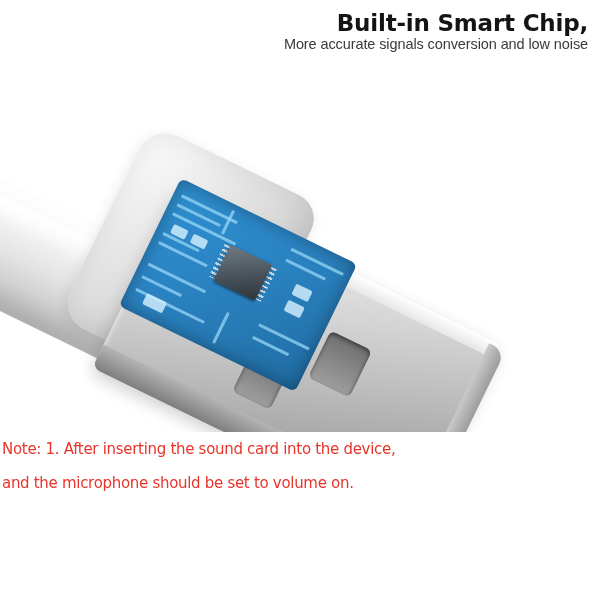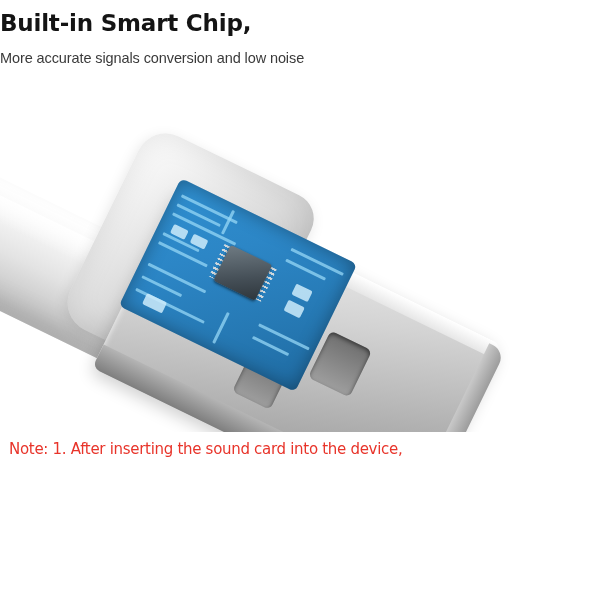--- a/index.html
+++ b/index.html
@@ -22,36 +22,36 @@
     background: #ffffff;
     overflow: hidden;
   }
 
   
   .header {
     position: absolute;
     top: 0;
     left: 0;
     width: 588px;
-    text-align: left;
+    text-align: right;
     padding-top: 10px;
   }
   .headline {
     font-family: "DejaVu Sans", sans-serif;
     font-weight: bold;
     font-size: 23px;
     line-height: 26px;
     color: #141414;
     letter-spacing: -0.2px;
   }
   .subhead {
     font-family: "Liberation Sans", sans-serif;
     font-size: 14.5px;
     color: #3a3a3a;
-    margin-top: 14px;
+    margin-top: 0;
     letter-spacing: -0.1px;
   }
 
   
   .photo {
     position: absolute;
     top: 92px;
     left: 0;
     width: 600px;
     height: 340px;
@@ -184,21 +184,21 @@
     top: 40px;
     width: 6px; height: 36px;
     background: repeating-linear-gradient(180deg,#cfd8dd 0 2px, transparent 2px 5px);
   }
   .chip-legs-l { left: 68px; }
   .chip-legs-r { left: 120px; }
 
   
   .notes {
     position: absolute;
-    left: 9px;
+    left: 2px;
     top: 432px;
     width: 578px;
   }
   .note-line {
     font-family: "DejaVu Sans", sans-serif;
     font-size: 15px;
     color: #e8342a;
     line-height: 34px;
     white-space: nowrap;
     letter-spacing: -0.3px;
@@ -253,15 +253,16 @@
       <div class="pad" style="left:20px; top:118px; width:22px; height:12px;"></div>
       <div class="chip-legs-l"></div>
       <div class="chip-legs-r"></div>
       <div class="chip"></div>
     </div>
 
   </div>
 
   <div class="notes">
     <div class="note-line">Note: 1. After inserting the sound card into the device,</div>
+    <div class="note-line">and the microphone should be set to volume on.</div>
   </div>
 
 </div>
 
 </body></html>

